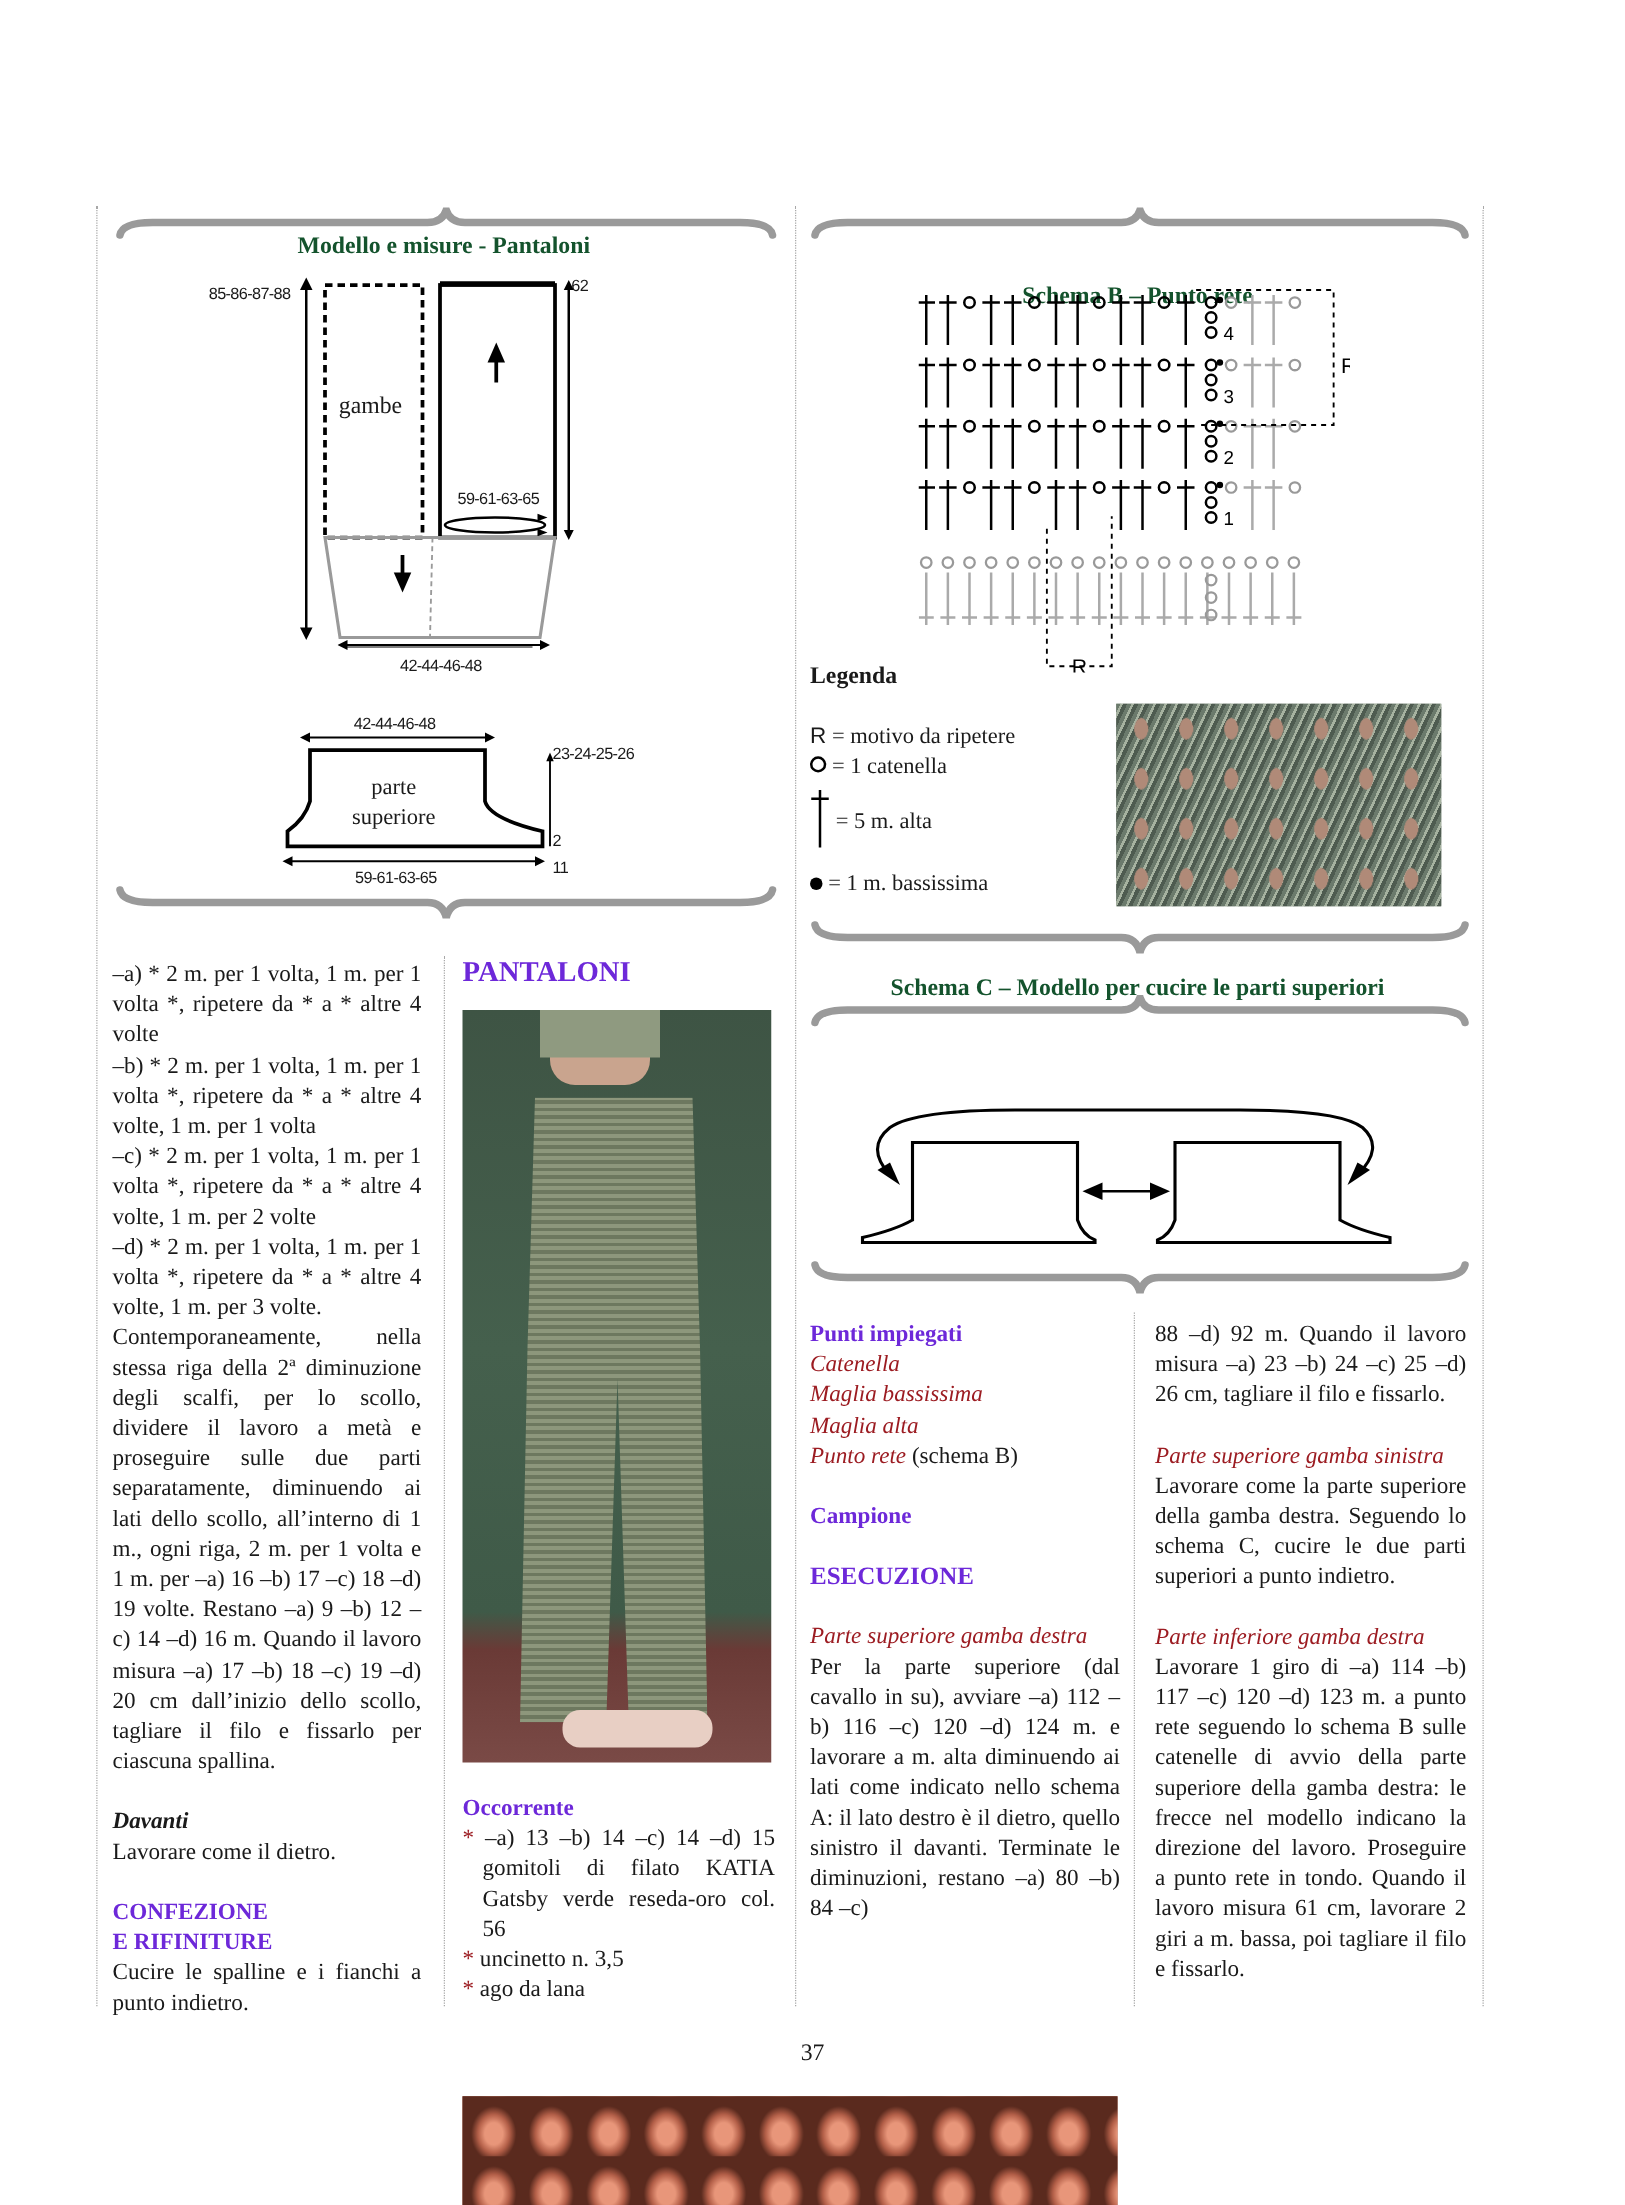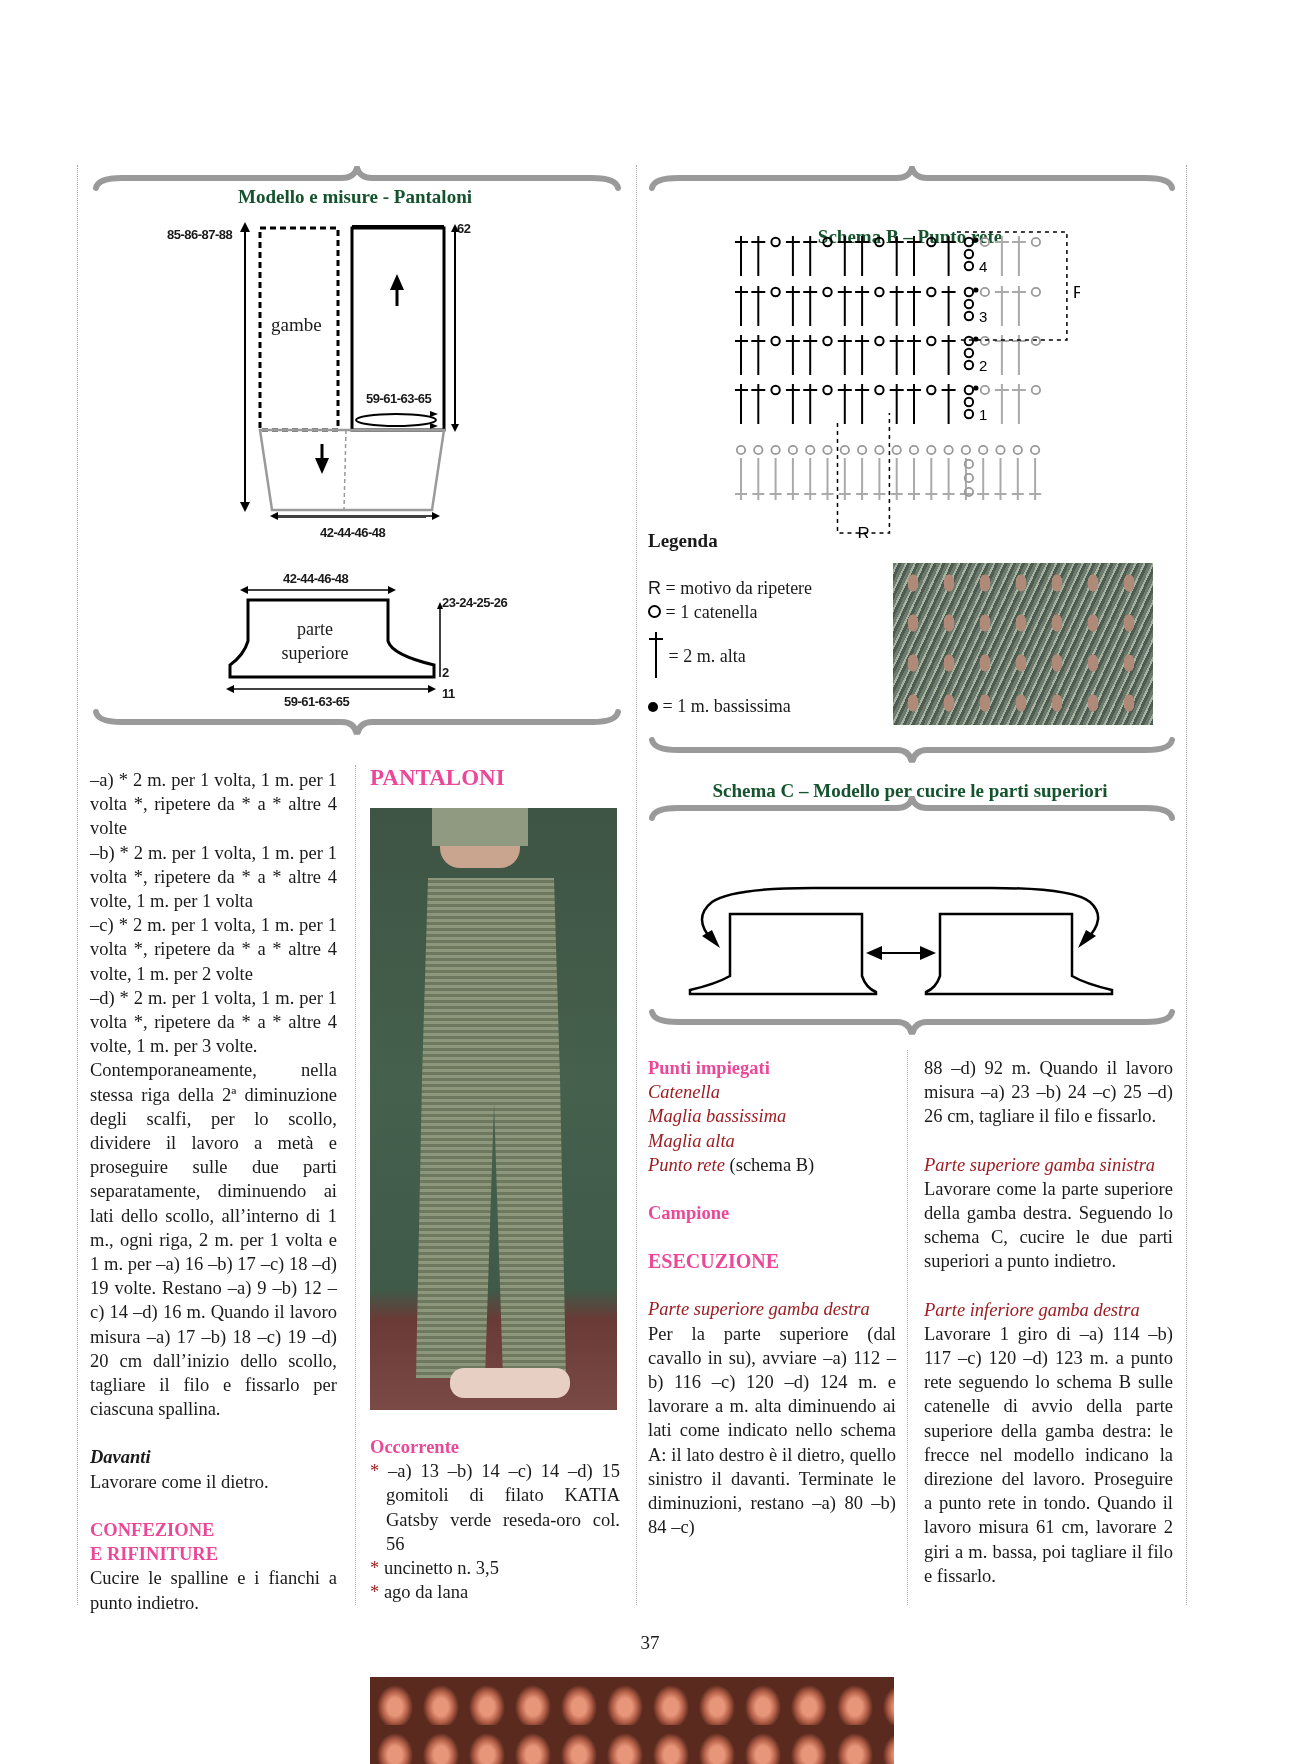--- a/index.html
+++ b/index.html
@@ -1,24 +1,24 @@
 <!DOCTYPE html>
 <html><head>
 <meta charset="utf-8">
 <style>
   html,body{margin:0;padding:0;background:#fff;}
   body{width:1300px;height:1764px;position:relative;overflow:hidden;font-family:"Liberation Serif","DejaVu Serif",serif;color:#1a1a1a;}
   .abs{position:absolute;}
   .vrule{position:absolute;width:0;border-left:1px dotted #a8a8a8;}
   .title{position:absolute;color:#14532d;font-weight:bold;font-size:19px;text-align:center;white-space:nowrap;}
-  .dim{font-family:"Liberation Sans Narrow","Liberation Sans",sans-serif;font-weight:bold;font-size:13px;letter-spacing:-0.5px;}
+  .dim{font-family:"Liberation Sans Narrow","Liberation Sans",sans-serif;font-weight:normal;font-size:13px;letter-spacing:-0.5px;}
   .col{position:absolute;font-size:18.5px;line-height:24.2px;}
   .col p{margin:0;}
   .red{color:#9c1c22;}
-  .hd{color:#ec4899;font-weight:bold;}
+  .hd{color:#6d28d9;font-weight:bold;}
   .it{font-style:italic;}
   .just{text-align:justify;}
   .legend-row{position:absolute;font-size:18px;white-space:nowrap;}
   .photo{position:absolute;overflow:hidden;}
 </style>
 </head>
 <body>
 
 <div class="vrule" style="left:77px;top:165px;height:1440px;"></div>
 <div class="vrule" style="left:355px;top:765px;height:840px;"></div>
@@ -320,21 +320,21 @@
 </div>
 <div class="legend-row" style="left:648px;top:602px;">
   <span style="display:inline-block;width:9px;height:9px;border:2px solid #000;border-radius:50%;"></span>
   <span>= 1 catenella</span>
 </div>
 <div class="legend-row" style="left:648px;top:630px;height:50px;">
   <svg width="16" height="50" viewBox="0 0 16 50" style="vertical-align:top;">
       <line x1="8" y1="2" x2="8" y2="48" stroke="#000" stroke-width="2"></line>
       <line x1="1" y1="9" x2="15" y2="9" stroke="#000" stroke-width="2"></line>
     </svg>
-  <span style="position:relative;top:16px;">= 2 m. alta</span>
+  <span style="position:relative;top:16px;">= 5 m. alta</span>
 </div>
 <div class="legend-row" style="left:648px;top:696px;">
   <span style="display:inline-block;width:10px;height:10px;background:#000;border-radius:50%;"></span>
   <span>= 1 m. bassissima</span>
 </div>
 
 <div class="photo" style="left:893px;top:563px;width:260px;height:162px;background:
   radial-gradient(ellipse 9px 14px at 20px 20px, #b08a78 60%, transparent 62%) 0 0/36px 40px,
   repeating-linear-gradient(115deg,#6b7a6c 0 3px,#a6b2a0 3px 5px,#4e5b50 5px 8px),
   #7d8a7c;"></div>

